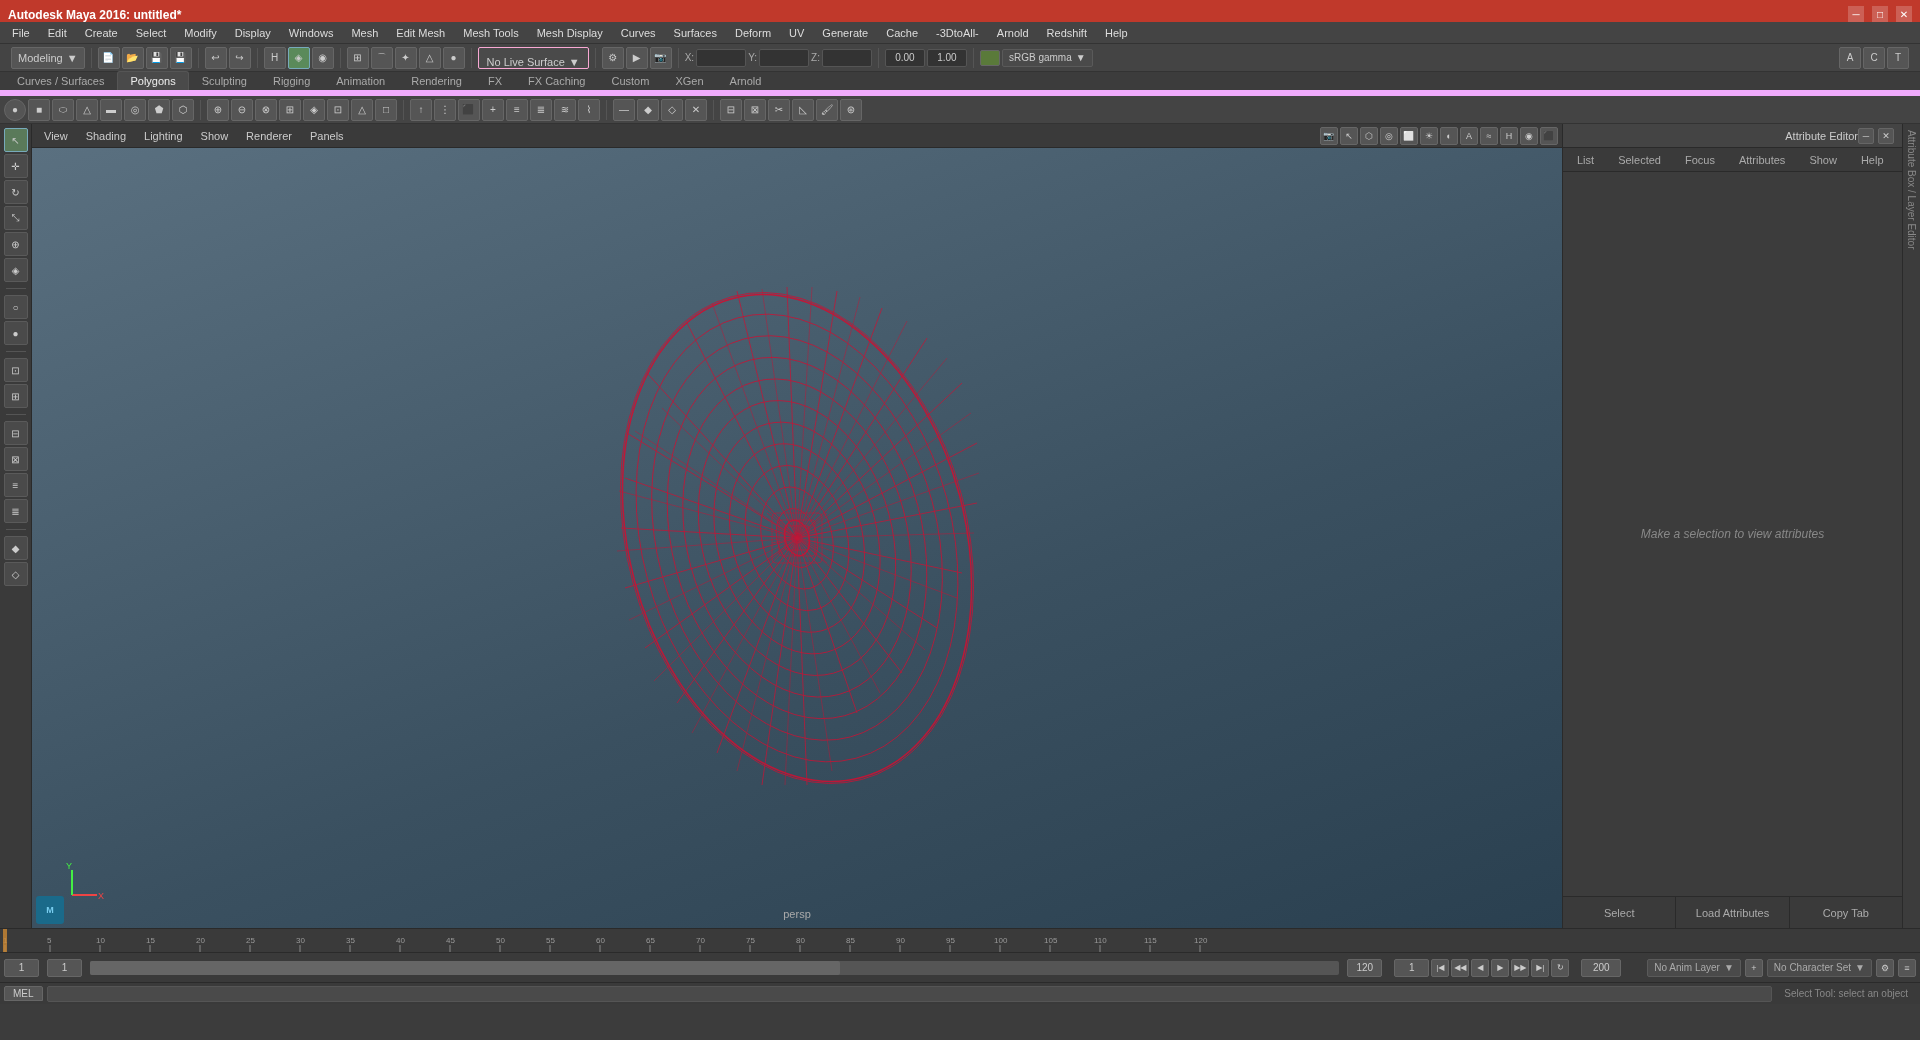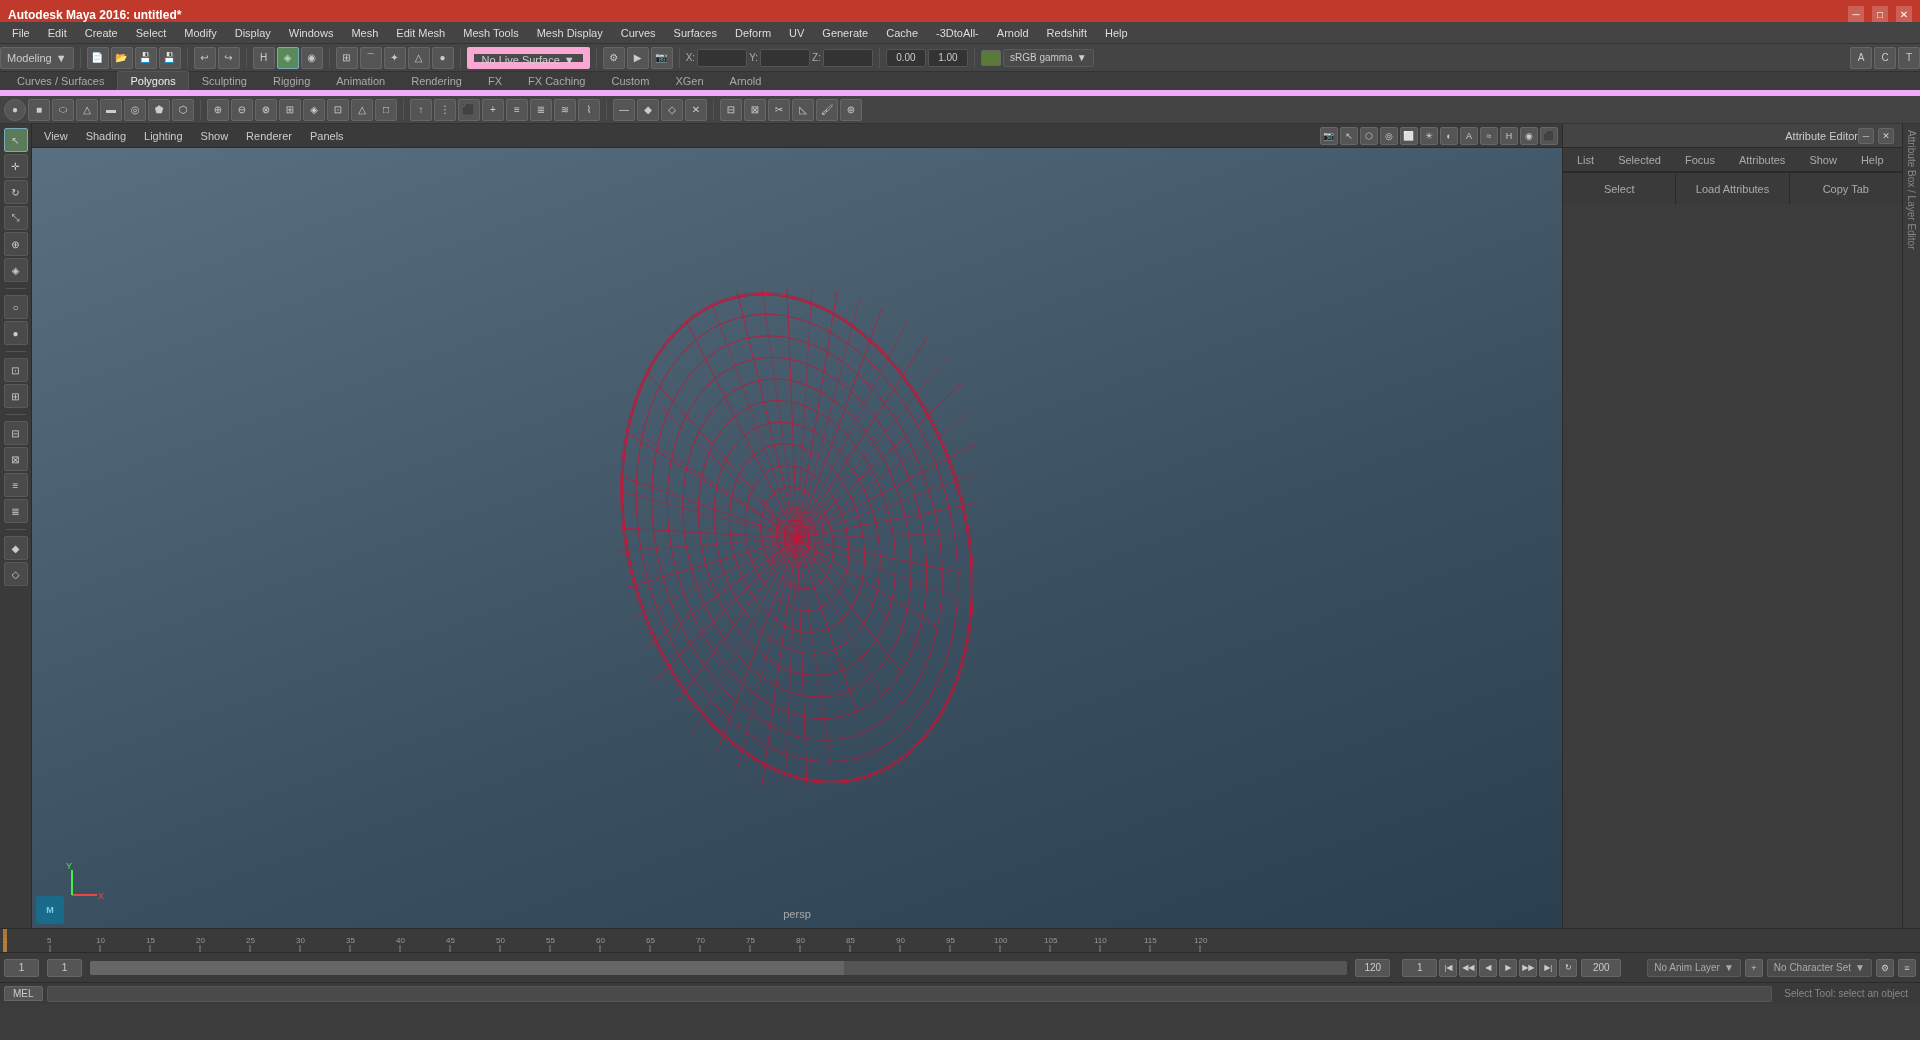--- a/index.html
+++ b/index.html
@@ -37,21 +37,21 @@
       font-size: 11px;
       border-radius: 2px;
     }
 
     
     #main-toolbar {
       height: 28px;
       background: #444;
       display: flex;
       align-items: center;
-      padding: 0 0;
+      padding: 0 11px;
       gap: 2px;
       border-bottom: 1px solid #333;
     }
     .toolbar-btn {
       width: 22px; height: 22px;
       background: #555;
       border: 1px solid #666;
       border-radius: 2px;
       cursor: pointer;
       display: flex; align-items: center; justify-content: center;
@@ -66,26 +66,26 @@
       border-radius: 2px;
       padding: 0 6px;
       color: #ccc;
       font-size: 11px;
       display: flex; align-items: center; gap: 4px;
       cursor: pointer;
     }
     .no-live-surface {
       height: 22px;
       background: #4a4a4a;
-      border: 7px solid #f9a8d4;
+      border: 1px solid #f9a8d4;
       border-radius: 2px;
       padding: 0 8px;
       color: #ccc;
       font-size: 11px;
-      display: flex; align-items: flex-start; gap: 4px;
+      display: flex; align-items: flex-end; gap: 4px;
       cursor: pointer;
     }
 
     
     #tab-bar1 {
       height: 24px;
       background: #3c3c3c;
       display: flex;
       align-items: flex-end;
       padding: 0 4px;
@@ -768,20 +768,23 @@
 
     <div id="attr-nav-tabs">
       <div class="attr-nav-tab">List</div>
       <div class="attr-nav-tab">Selected</div>
       <div class="attr-nav-tab">Focus</div>
       <div class="attr-nav-tab">Attributes</div>
       <div class="attr-nav-tab">Show</div>
       <div class="attr-nav-tab">Help</div>
     </div>
 
+    <div id="attr-content">
+      <span>Make a selection to view attributes</span>
+    </div>
 
     <div id="attr-footer">
       <div class="attr-footer-btn">
         <span>Select</span>
       </div>
       <div class="attr-footer-btn">
         <span>Load Attributes</span>
       </div>
       <div class="attr-footer-btn last">
         <span>Copy Tab</span>
@@ -869,21 +872,21 @@
   <div id="transport" style="display:flex; align-items:center; gap:2px; margin-left:8px;">
     <div class="range-input" style="width:35px; height:18px; background:#555; border:1px solid #666; border-radius:2px; color:#ccc; font-size:10px; text-align:center; display:flex; align-items:center; justify-content:center;">1</div>
     <div class="transport-btn">|◀</div>
     <div class="transport-btn">◀◀</div>
     <div class="transport-btn">◀</div>
     <div class="transport-btn">▶</div>
     <div class="transport-btn">▶▶</div>
     <div class="transport-btn">▶|</div>
     <div class="transport-btn">↻</div>
   </div>
-  <div class="range-input" style="width:40px; height:18px; background:#555; border:1px solid #666; border-radius:2px; color:#ccc; font-size:10px; text-align:center; display:flex; align-items:center; justify-content:center; ">200</div>
+  <div class="range-input" style="width:40px; height:18px; background:#555; border:1px solid #666; border-radius:2px; color:#ccc; font-size:10px; text-align:center; display:flex; align-items:center; justify-content:center; margin-left:8px;">200</div>
 
   <div class="bottom-dropdown" style="margin-left:22px;">
     <span>No Anim Layer</span>
     <span>▼</span>
   </div>
   <div class="toolbar-btn" style="width:18px;height:18px;font-size:9px;">+</div>
   <div class="bottom-dropdown">
     <span>No Character Set</span>
     <span>▼</span>
   </div>

